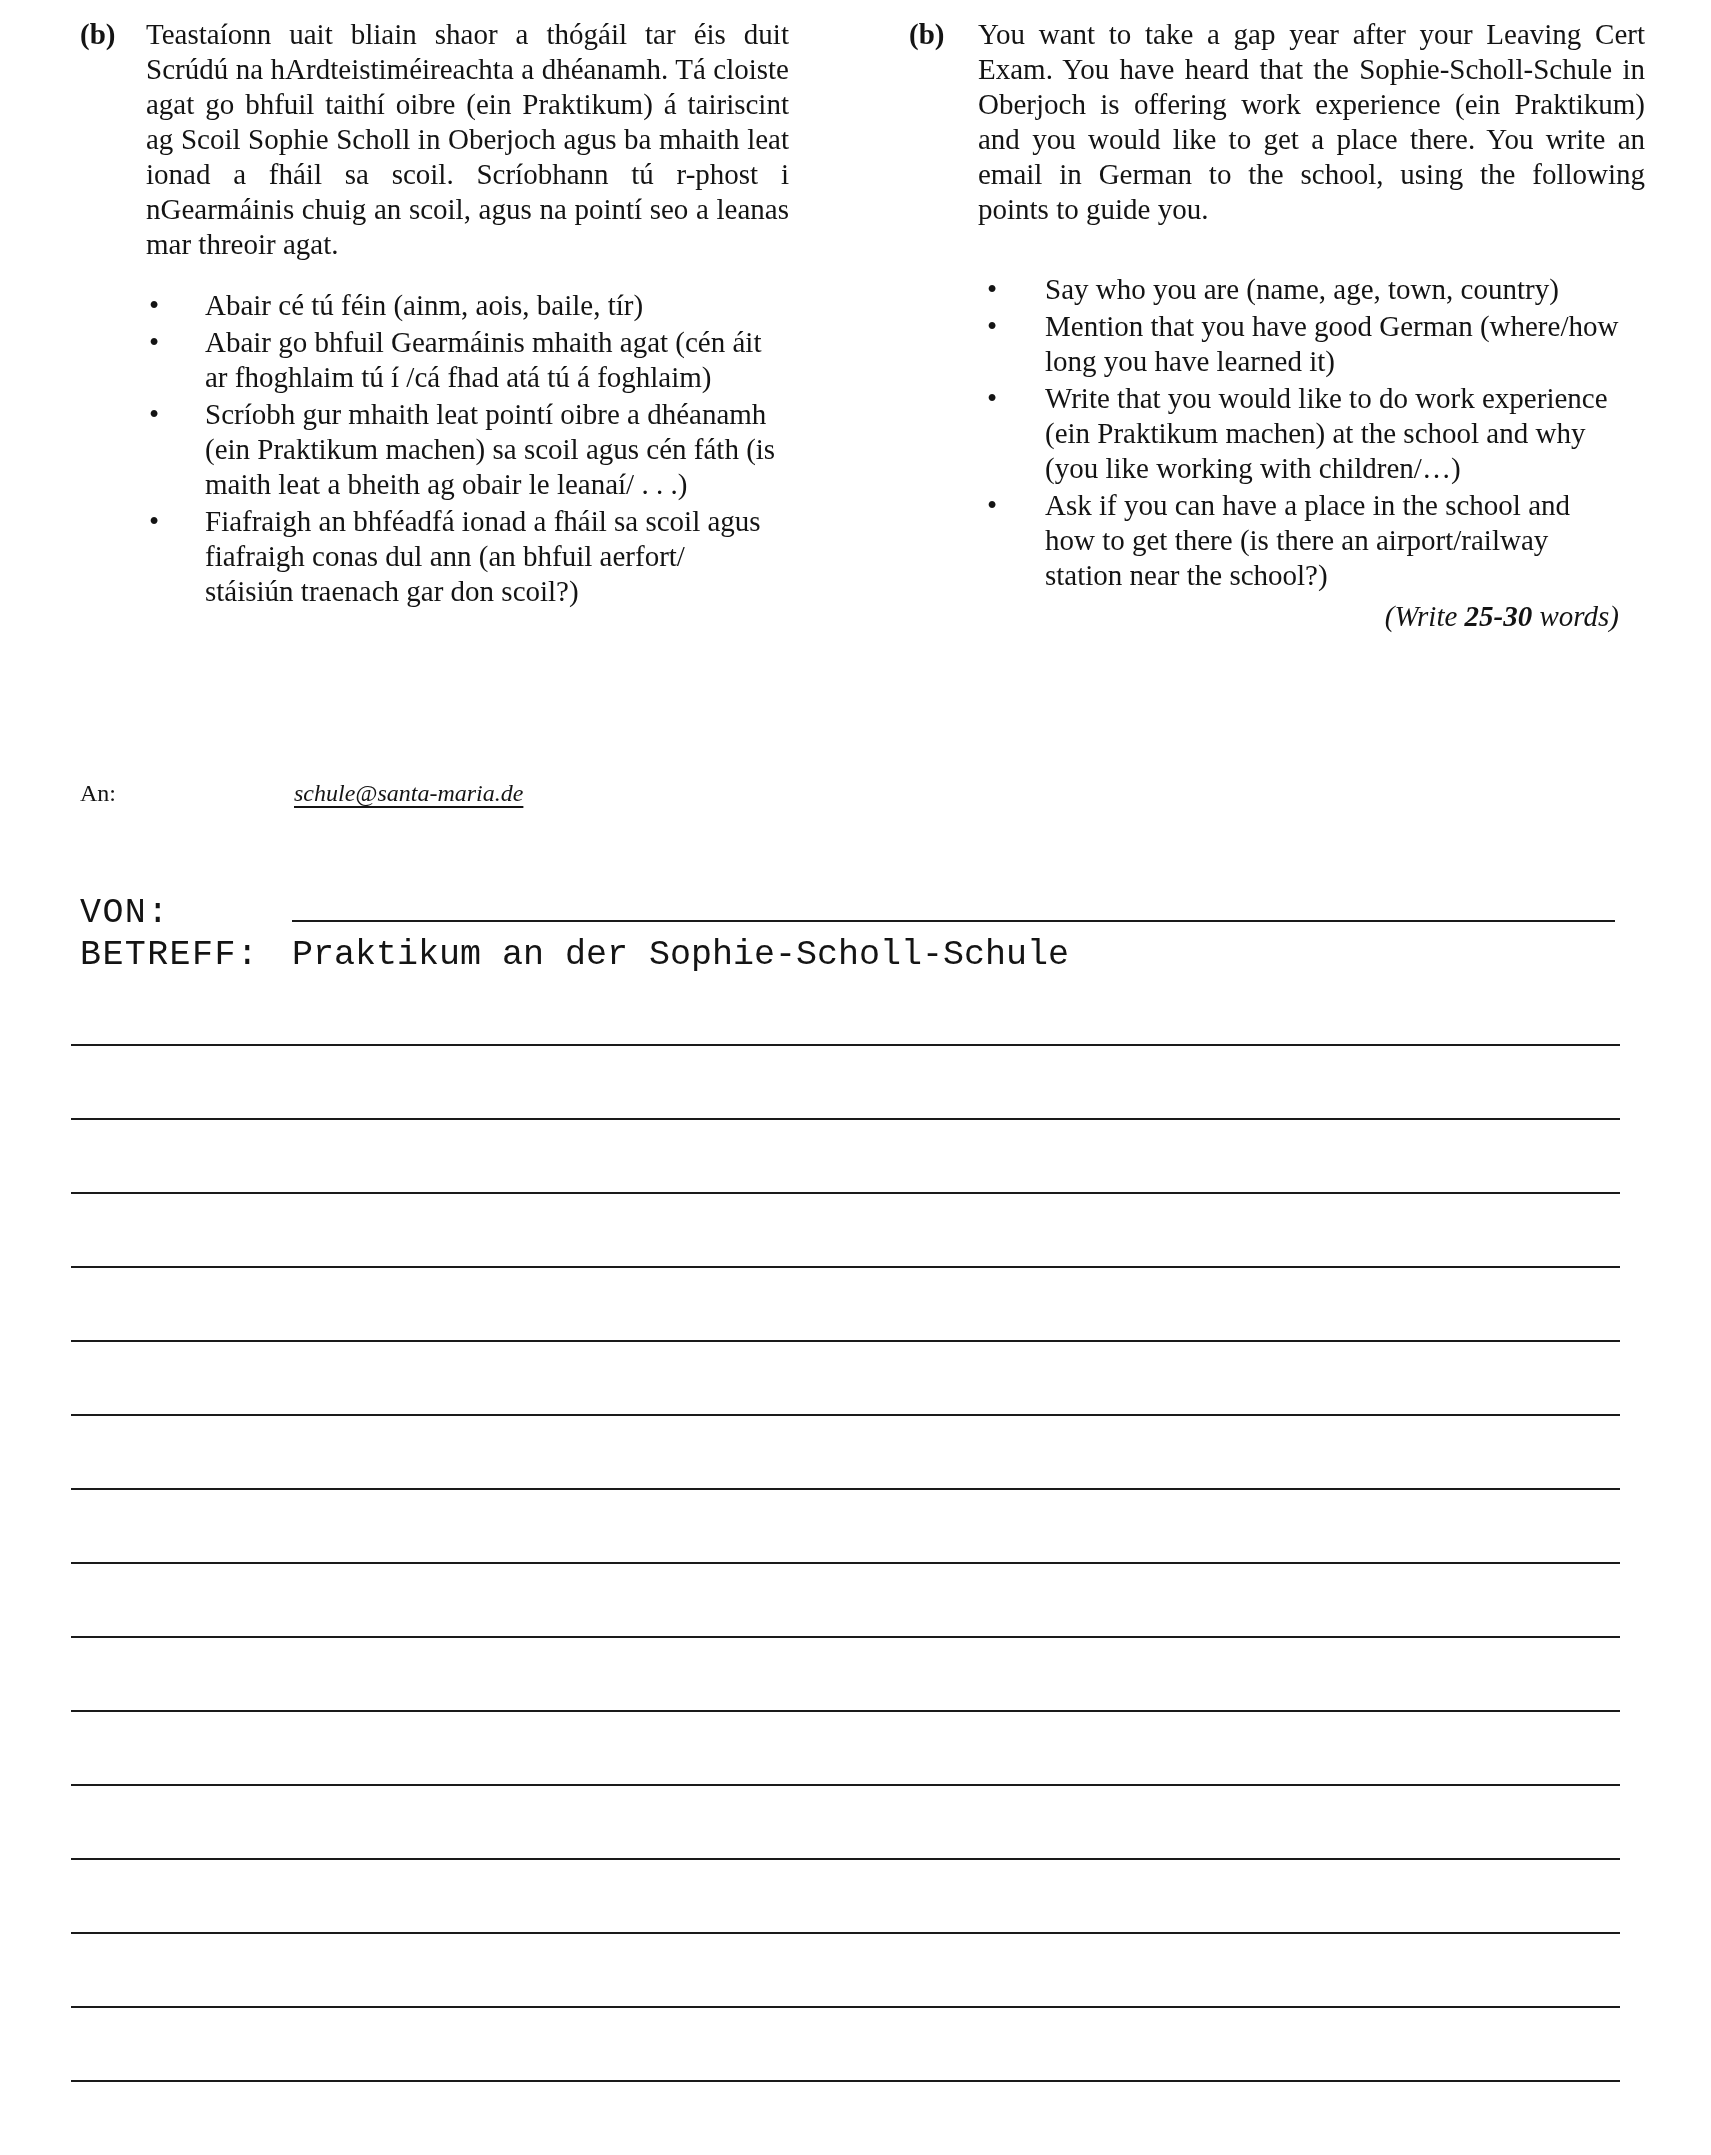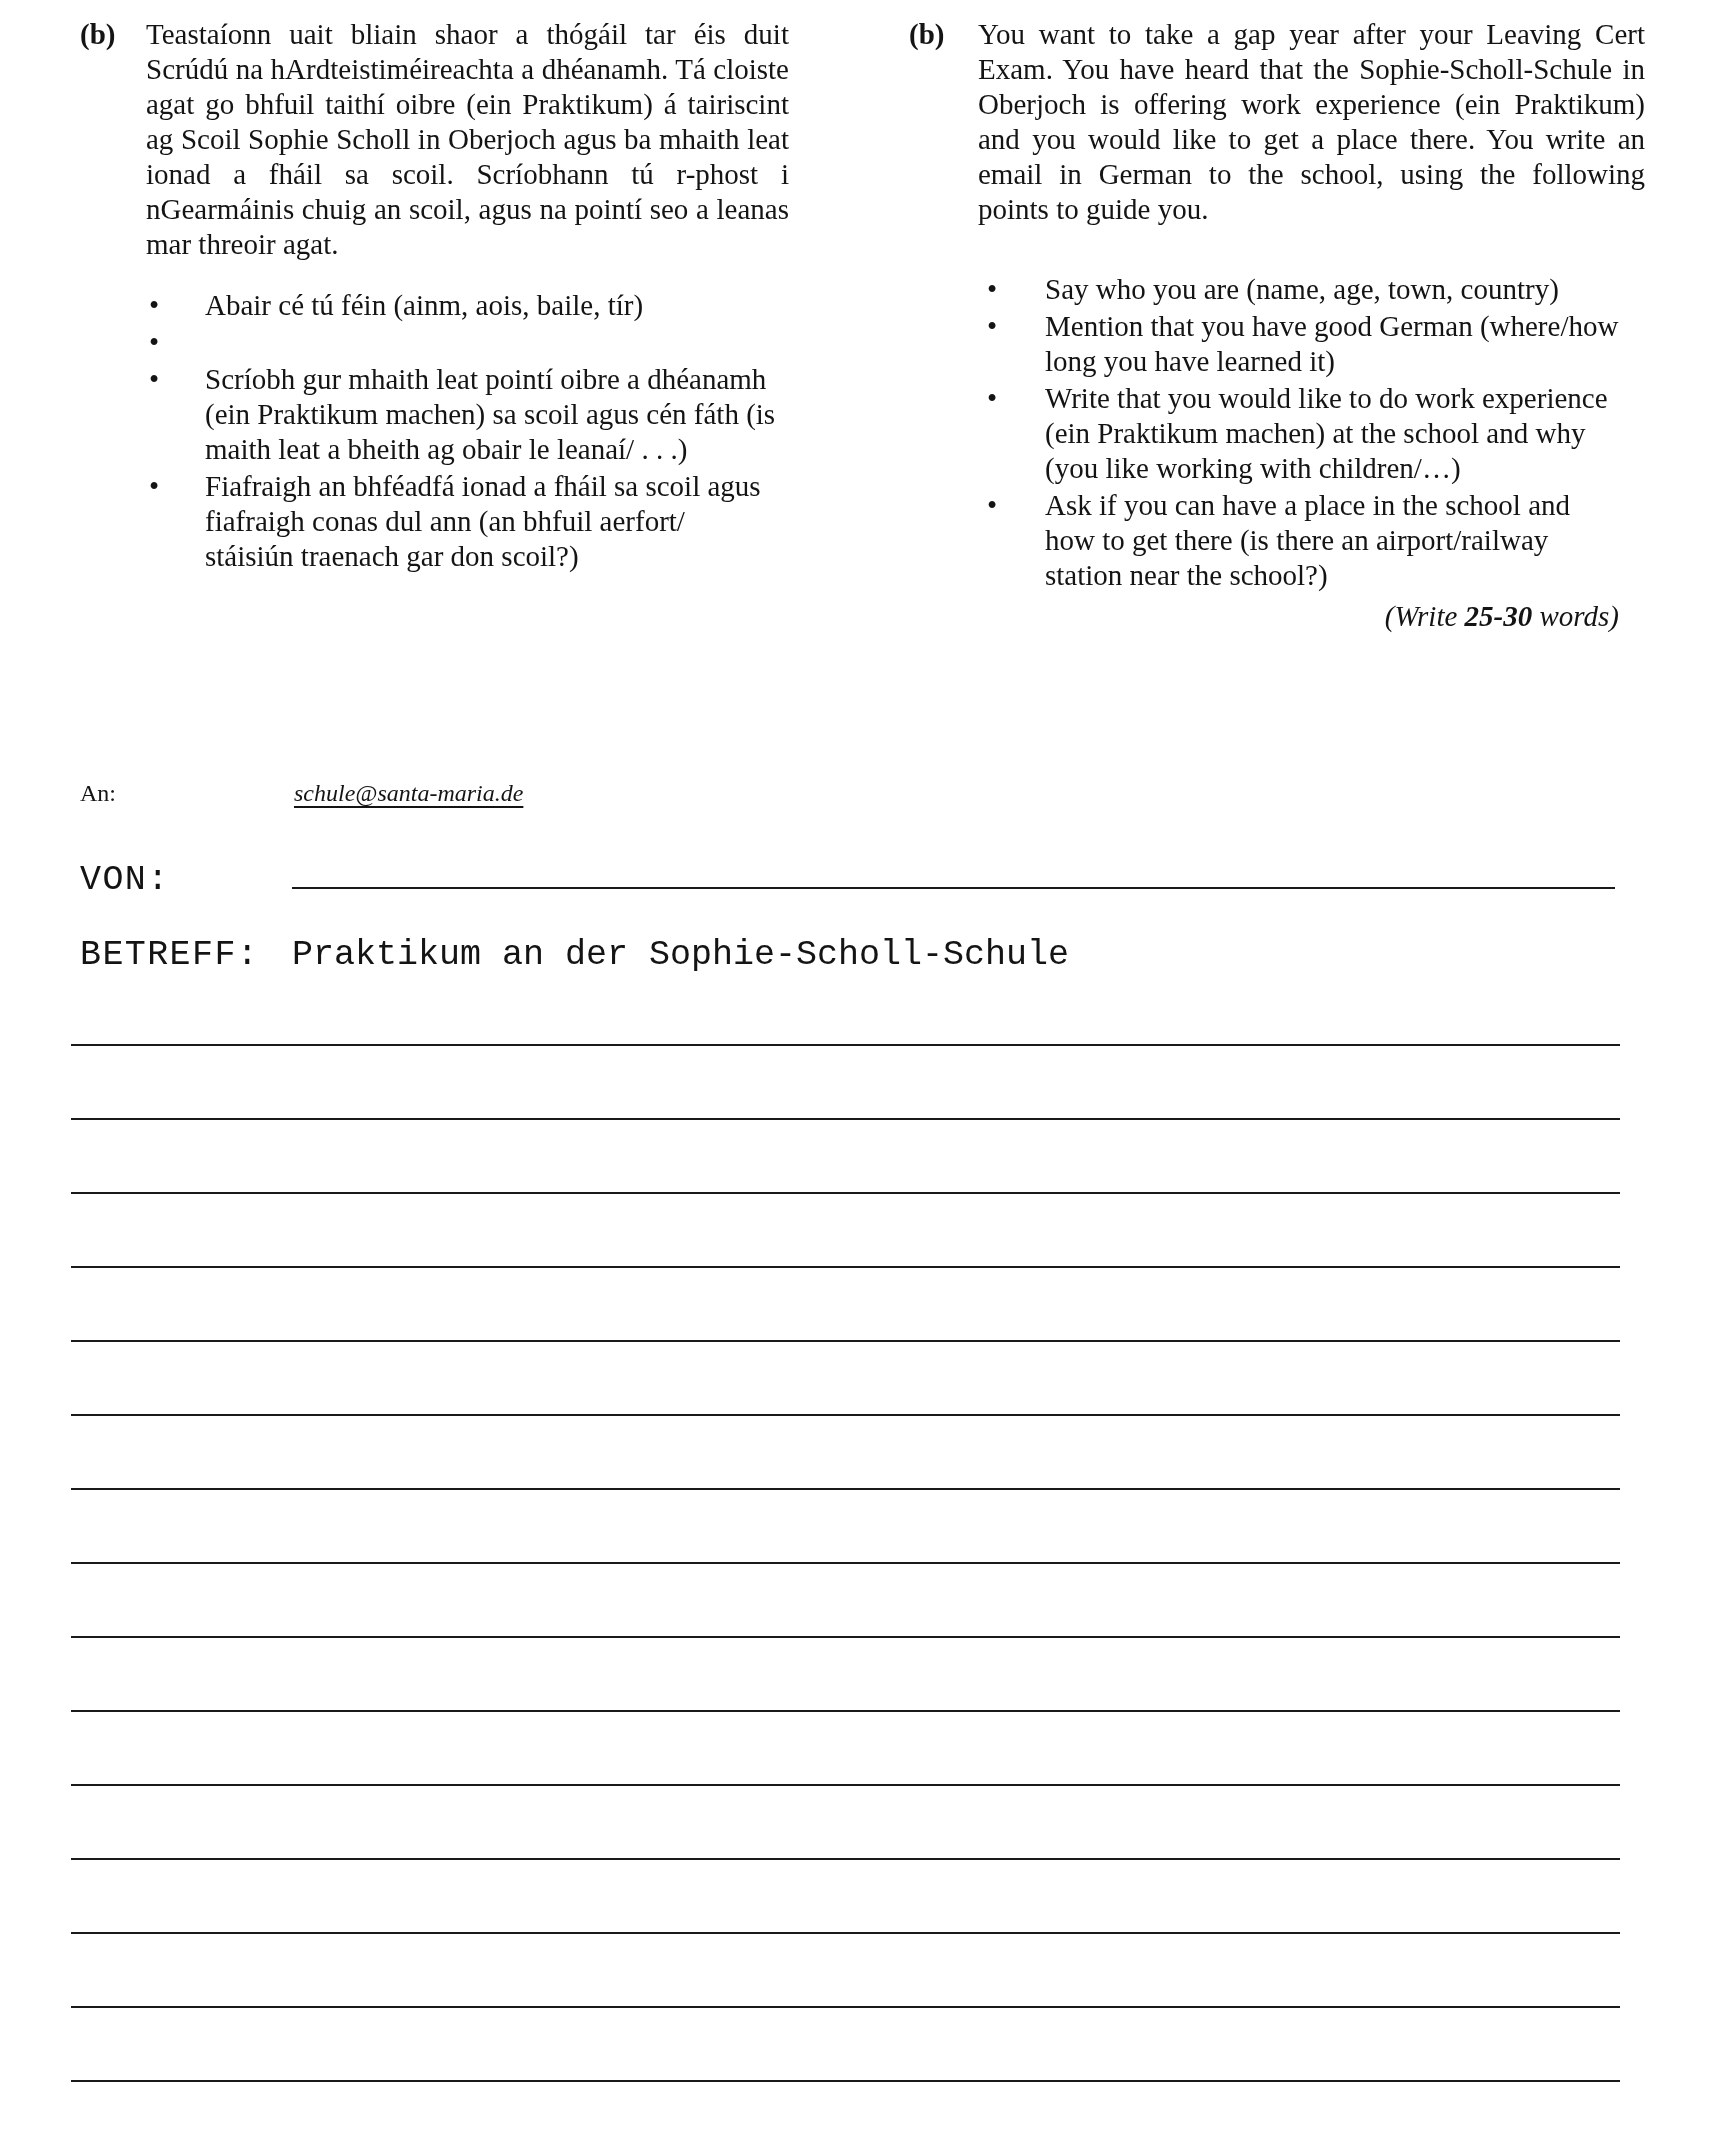--- a/index.html
+++ b/index.html
@@ -32,21 +32,21 @@
   .col-right .wordcount { padding-right:26px; }
   .wc-bold { font-weight:bold; }
   
   .form-row { position:absolute; display:flex; align-items:baseline; }
   .row-an { left:80px; top:774px; }
   .label-serif { font-size:24px; line-height:38px; width:214px; flex:0 0 auto; }
   .email-value {
     font-size:24px; line-height:38px;
     text-decoration:underline; text-decoration-thickness:1.9px; text-underline-offset:4.7px;font-style:italic;
   }
-  .row-von { left:80px; top:847px; }
+  .row-von { left:80px; top:880px; }
   .label-mono {
     font-family:"Liberation Mono", monospace; font-size:35px; line-height:43px;
     letter-spacing:1.4px; width:212px; flex:0 0 auto;
   }
   .blank-line {
     display:inline-block; width:1323px; height:40px;
     border-bottom:2.8px solid #1a1a1a;
   }
   .row-betreff { left:80px; top:934px; }
   .mono-value { font-family:"Liberation Mono", monospace; font-size:35px; line-height:43px; }
@@ -66,20 +66,21 @@
         <span class="part-label">(b)</span>
         <p class="intro">Teastaíonn uait bliain shaor a thógáil tar éis duit Scrúdú na hArdteistiméireachta a dhéanamh. Tá cloiste agat go bhfuil taithí oibre (ein Praktikum) á tairiscint ag Scoil Sophie Scholl in Oberjoch agus ba mhaith leat ionad a fháil sa scoil. Scríobhann tú r-phost i nGearmáinis chuig an scoil, agus na pointí seo a leanas mar threoir agat.</p>
       </div>
       <ul class="bullets">
         <li>
           <span class="dot">•</span>
           <span class="btext">Abair cé tú féin (ainm, aois, baile, tír)</span>
         </li>
         <li>
           <span class="dot">•</span>
+          <span class="btext">Abair go bhfuil Gearmáinis mhaith agat (cén áit ar fhoghlaim tú í /cá fhad atá tú á foghlaim)</span>
         </li>
         <li>
           <span class="dot">•</span>
           <span class="btext">Scríobh gur mhaith leat pointí oibre a dhéanamh (ein Praktikum machen) sa scoil agus cén fáth (is maith leat a bheith ag obair le leanaí/ . . .)</span>
         </li>
         <li>
           <span class="dot">•</span>
           <span class="btext">Fiafraigh an bhféadfá ionad a fháil sa scoil agus fiafraigh conas dul ann (an bhfuil aerfort/ stáisiún traenach gar don scoil?)</span>
         </li>
       </ul>

